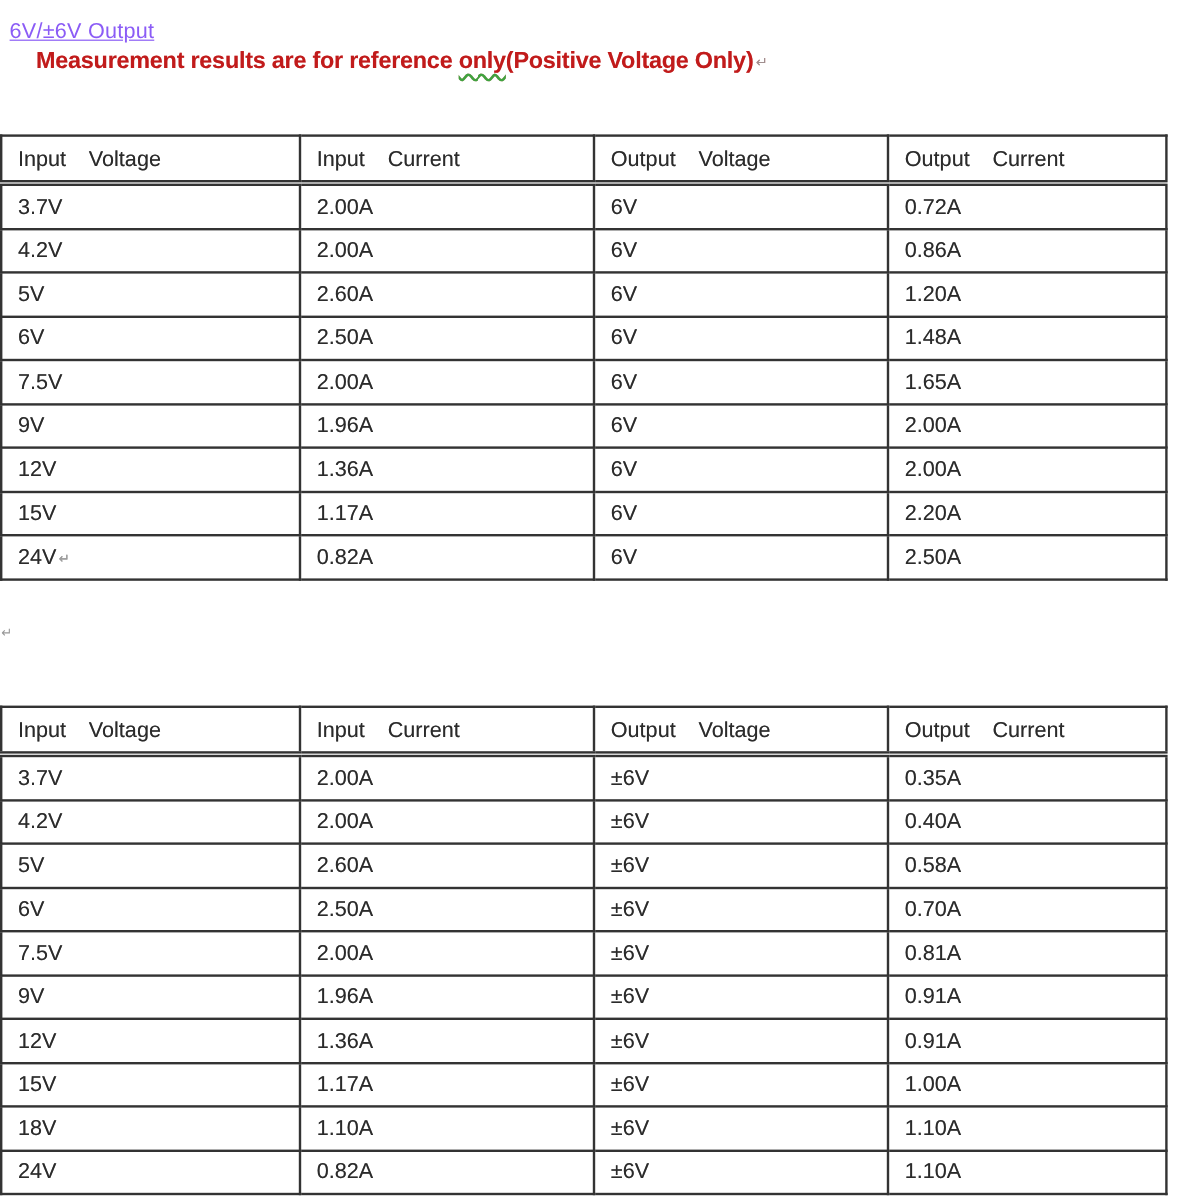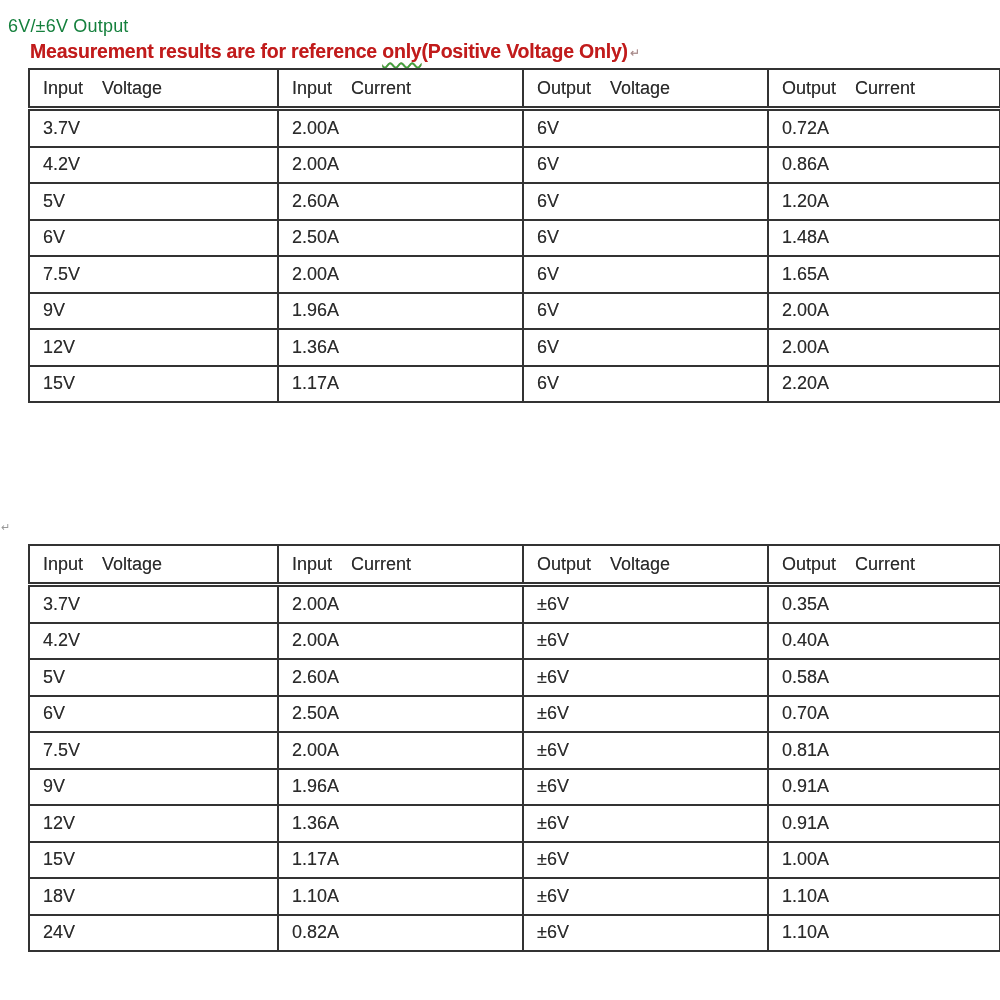--- a/index.html
+++ b/index.html
@@ -11,22 +11,23 @@
   }
   .page {
     position: relative;
     width: 1000px; height: 1000px;
     background: #ffffff;
   }
   .doc-title {
     position: absolute;
     left: 8px; top: 16px;
     font-size: 18px;
-    color: #15803d;
+    color: #8b5cf6;
     letter-spacing: 0.2px;
+    text-decoration: underline;
   }
   .red-heading {
     position: absolute;
     left: 30px;
     font-size: 19.5px;
     font-weight: bold;
     letter-spacing: -0.2px;
     color: #c11b1b;
     white-space: nowrap;
     text-shadow: 0 0 0.5px rgba(193,27,27,0.45);
@@ -49,25 +50,26 @@
     position: absolute;
     left: 1px; top: 521px;
     font-size: 11px;
     color: #9a9a9a;
   }
   .heading-1 { top: 40px; text-align: right; }
   .heading-2 { top: 514px; }
 
   table.data-table {
     position: absolute;
-    left: 28px;
+    left: 0;
     border-collapse: collapse;
     table-layout: fixed;
     width: 971px;
     background: #ffffff;
+    margin-top: 44px;
   }
   .table-1 { top: 68px; }
   .table-2 { top: 544px; }
 
   table.data-table th,
   table.data-table td {
     border: 2px solid #333333;
     font-size: 18px;
     font-weight: normal;
     color: #2b2b2b;
@@ -159,20 +161,26 @@
           <td><span>1.36A</span></td>
           <td><span>6V</span></td>
           <td><span>2.00A</span></td>
         </tr>
         <tr>
           <td><span>15V</span></td>
           <td><span>1.17A</span></td>
           <td><span>6V</span></td>
           <td><span>2.20A</span></td>
         </tr>
+        <tr>
+          <td><span>24V</span><span class="cell-mark">↵</span></td>
+          <td><span>0.82A</span></td>
+          <td><span>6V</span></td>
+          <td><span>2.50A</span></td>
+        </tr>
       </tbody>
   </table>
 
   <span class="margin-mark">↵</span>
 
 
   <table class="data-table table-2">
     <colgroup>
       <col style="width:249px">
         <col style="width:245px">

